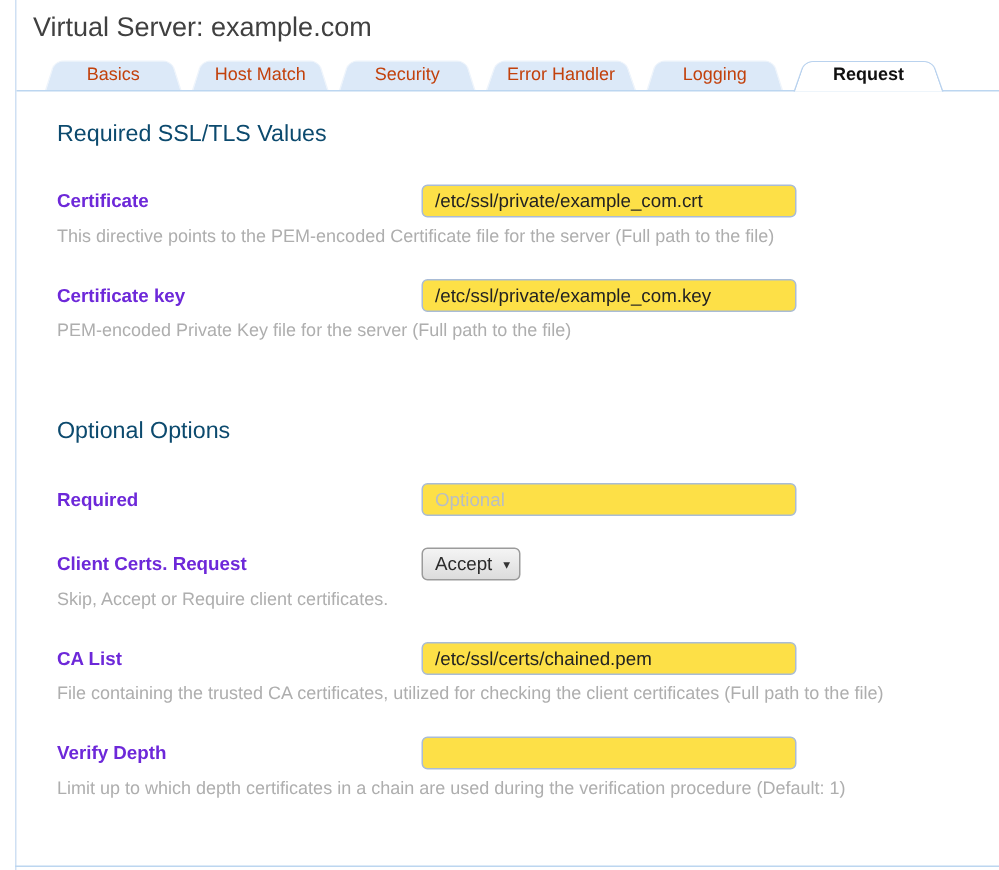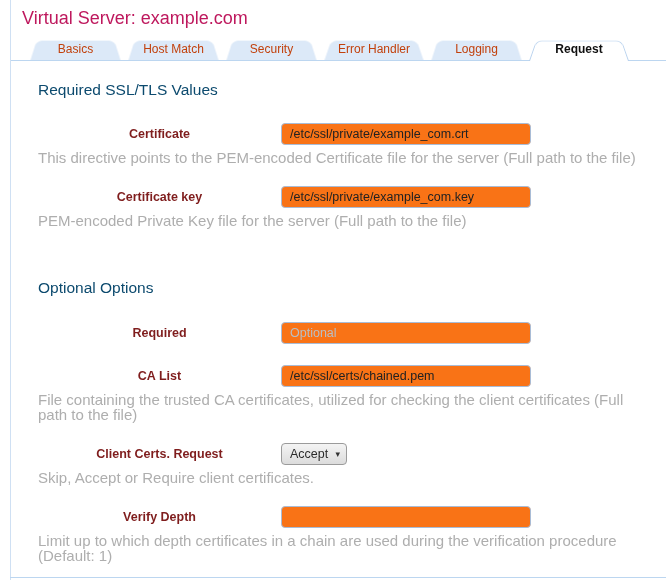--- a/index.html
+++ b/index.html
@@ -2,43 +2,43 @@
 <html><head>
 <meta charset="utf-8">
 <style>
   * { margin:0; padding:0; box-sizing:border-box; }
   html,body { width:666px; height:580px; background:#fff; overflow:hidden; }
   body { font-family:"Liberation Sans", sans-serif; position:relative; color:#1a1a1a; }
 
   .left-rule { position:absolute; left:10px; top:0; bottom:0; width:1px; background:#cfe0f3; }
   .bottom-rule { position:absolute; left:10px; right:0; bottom:2px; height:1px; background:#bcd6f0; }
 
-  .page-title { margin:7px 0 9px 22px; font-size:18px; line-height:22px; font-weight:400; color:#be185d; }
+  .page-title { margin:7px 0 9px 22px; font-size:18px; line-height:22px; font-weight:400; color:#404040; }
 
   
   .tabbar { position:relative; margin-left:11px; height:23px; display:flex; align-items:flex-end; border-bottom:1px solid #bcd6f0; padding-left:19px; }
   .tab { position:relative; height:23px; min-width:91px; display:flex; align-items:center; justify-content:center; margin-right:7px; cursor:pointer; }
   .tab::before { content:""; position:absolute; inset:0; background:#dce9f8; border:1px solid #eef4fb; border-bottom:none; border-radius:7px 7px 0 0; transform:perspective(20px) rotateX(8deg); transform-origin:50% 100%; }
   .tab .tab-label { position:relative; z-index:2; font-size:12px; color:#c2410c; padding:0 14px; }
   .tab.active { min-width:100px; z-index:3; }
   .tab.active::before { background:#ffffff; border:1px solid #b9d2ee; border-bottom:none; bottom:-1px; }
   .tab.active .tab-label { color:#101010; font-weight:bold; }
 
   
   .content { padding:0 20px 0 38px; }
   .section-heading { font-size:15.5px; line-height:19px; font-weight:400; color:#0c4a6e; }
   .heading-required { margin-top:19px; margin-bottom:24px; }
   .heading-advanced { margin-top:50px; margin-bottom:25px; }
 
   .row { margin-bottom:21px; }
   .row-main { display:grid; grid-template-columns:243px auto; align-items:center; }
-  .field-label { font-size:12.5px; font-weight:bold; color:#7f1d1d;text-align:center; }
-  .text-input { width:250px; height:22px; border:1px solid #a9bcd6; border-radius:4px; padding:0 8px; font-family:"Liberation Sans", sans-serif; font-size:12.5px; color:#222; background:#f97316; outline:none; }
+  .field-label { font-size:12.5px; font-weight:bold; color:#6d28d9; }
+  .text-input { width:250px; height:22px; border:1px solid #a9bcd6; border-radius:4px; padding:0 8px; font-family:"Liberation Sans", sans-serif; font-size:12.5px; color:#222; background:#fde047; outline:none; }
   .text-input::placeholder { color:#b9bec4; }
-  .help { margin-top:5px; font-size:15px; line-height:15px; color:#aeaeae; }
+  .help { margin-top:5px; font-size:12px; line-height:15px; color:#aeaeae; }
   .help a { color:#2a6fc9; }
 
   
   .select { width:66px; height:22px; border:1px solid #9b9b9b; border-radius:4px; background:linear-gradient(#f4f4f4,#dcdcdc); display:flex; align-items:center; justify-content:space-between; padding:0 6px 0 8px; cursor:pointer; }
   .select .select-value { font-size:12.5px; color:#2b2b2b; }
   .select .select-arrow { font-size:9px; color:#333; }
 </style>
 </head>
 <body>
 
@@ -92,35 +92,35 @@
 
   <div class="row">
     <div class="row-main">
       <span class="field-label">Required</span>
       <input class="text-input" type="text" placeholder="Optional" style="">
     </div>
   </div>
 
   <div class="row">
     <div class="row-main">
-      <span class="field-label">CA List</span>
-      <input class="text-input" type="text" value="/etc/ssl/certs/chained.pem" style="">
-    </div>
-    <div class="help">File containing the trusted CA certificates, utilized for checking the client certificates (Full path to the file)</div>
-  </div>
-
-  <div class="row">
-    <div class="row-main">
       <span class="field-label">Client Certs. Request</span>
       <div class="select">
         <span class="select-value">Accept</span>
         <span class="select-arrow">▾</span>
       </div>
     </div>
     <div class="help">Skip, Accept or Require client certificates.</div>
+  </div>
+
+  <div class="row">
+    <div class="row-main">
+      <span class="field-label">CA List</span>
+      <input class="text-input" type="text" value="/etc/ssl/certs/chained.pem" style="">
+    </div>
+    <div class="help">File containing the trusted CA certificates, utilized for checking the client certificates (Full path to the file)</div>
   </div>
 
   <div class="row">
     <div class="row-main">
       <span class="field-label">Verify Depth</span>
       <input class="text-input" type="text" value="" style="">
     </div>
     <div class="help">Limit up to which depth certificates in a chain are used during the verification procedure (Default: 1)</div>
   </div>
 

